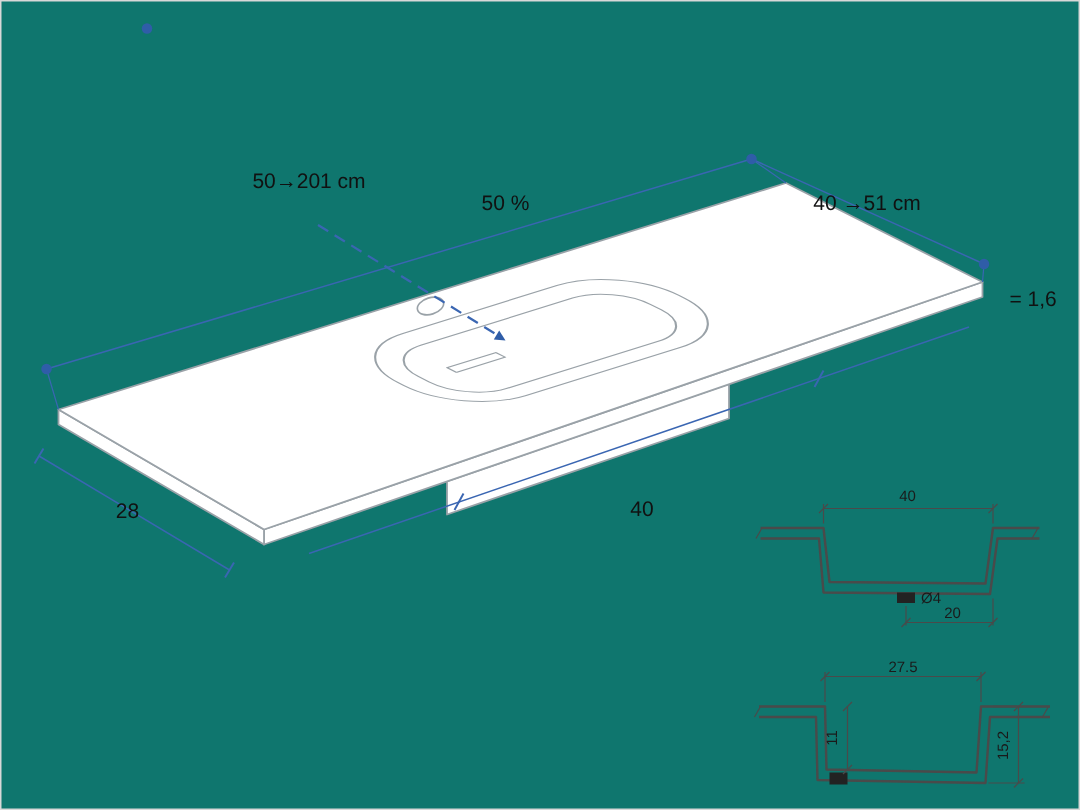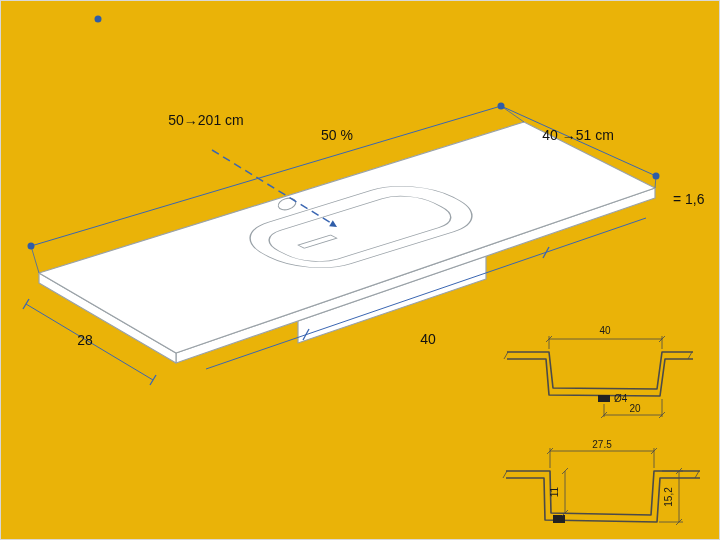--- a/index.html
+++ b/index.html
@@ -1,20 +1,20 @@
 <!DOCTYPE html>
 <html><head>
 <meta charset="utf-8">
 <style>
   html,body{margin:0;padding:0;background:#fff;}
   .canvas{
     position:relative;
     width:720px;height:540px;
     box-sizing:border-box;
-    background:#eab308;
+    background:#0f766e;
     border:1px solid #d8d8d8;
     font-family:"Liberation Sans", sans-serif;
     overflow:hidden;
   }
   svg{display:block;}
   .outline{fill:#ffffff;stroke:#9aa2a8;stroke-width:1.2;stroke-linejoin:round;}
   .outline-thin{fill:none;stroke:#9aa2a8;stroke-width:1.1;stroke-linejoin:round;}
   .blue-line{stroke:#3a66b2;stroke-width:1;fill:none;}
   .blue-ext{stroke:#3a66b2;stroke-width:0.8;fill:none;}
   .blue-dash{stroke:#3a66b2;stroke-width:1.5;fill:none;stroke-dasharray:8 5;}

